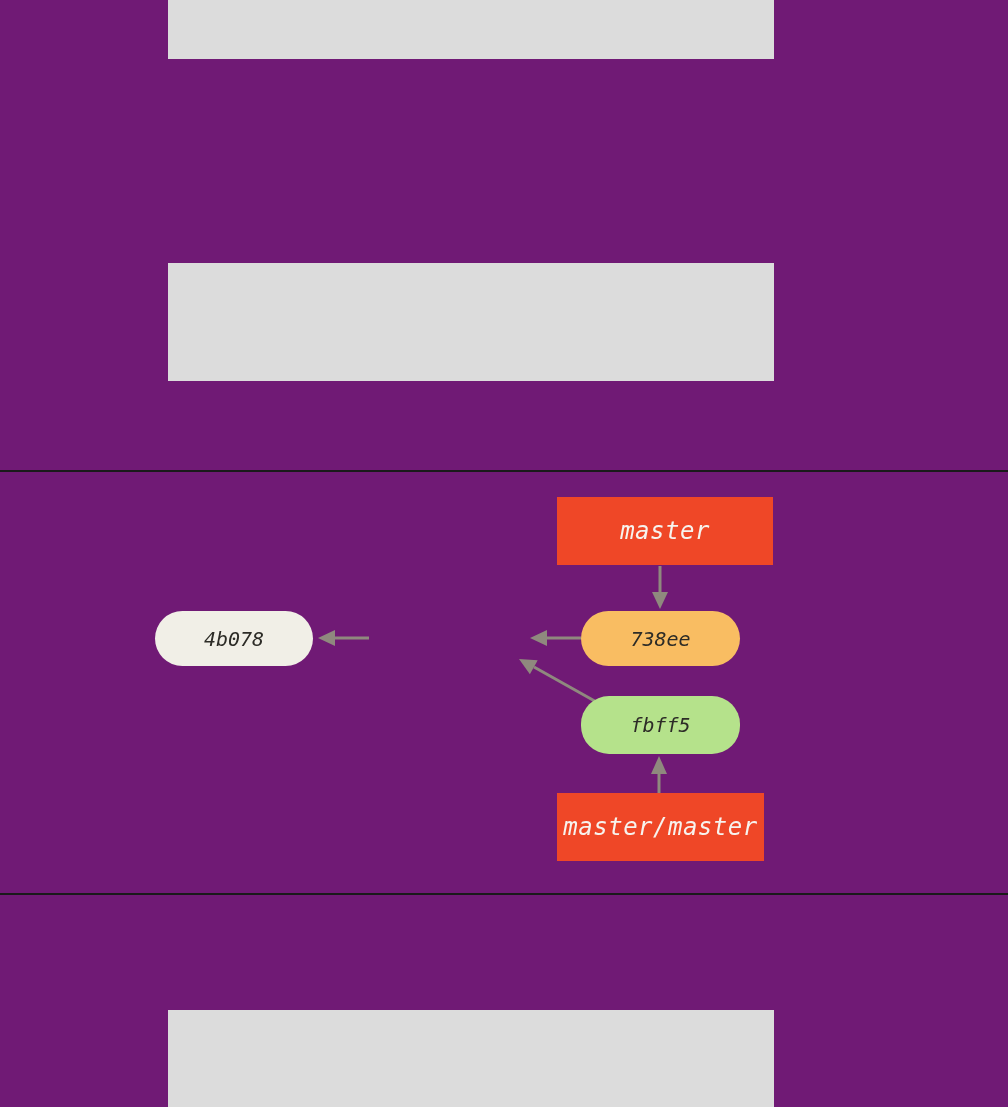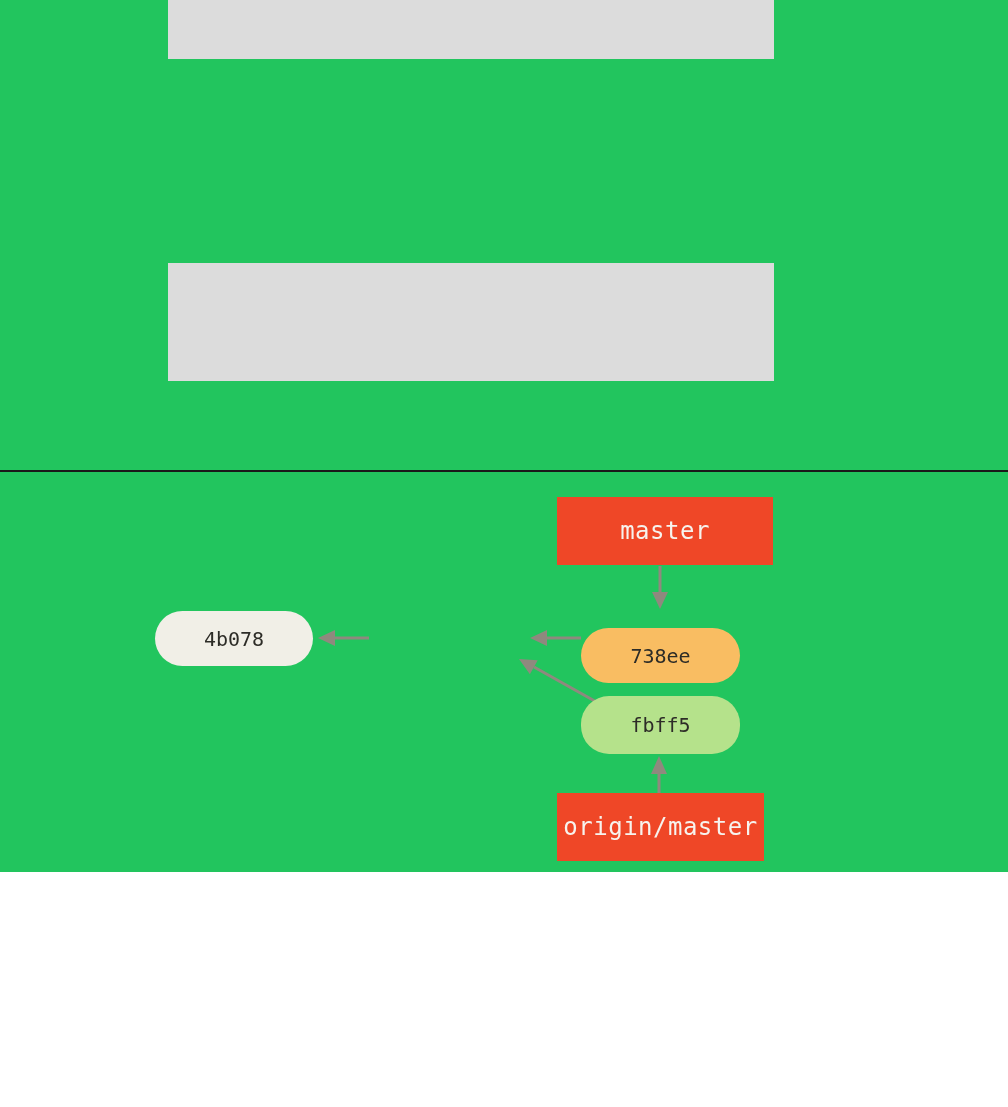--- a/index.html
+++ b/index.html
@@ -1,22 +1,23 @@
 <!DOCTYPE html>
 <html><head>
 <meta charset="utf-8">
 <style>
   html, body { margin: 0; padding: 0; background: #ffffff; }
   .page {
     position: relative;
     width: 1008px;
-    height: 872px;
-    background: #22c55e;
+    height: 1107px;
+    background: #701a75;
     overflow: hidden;
     font-family: "DejaVu Sans Mono", "Liberation Mono", monospace;
+    font-style: italic;
   }
   .code-block {
     position: absolute;
     left: 168px;
     width: 606px;
     background: #dcdcdc;
   }
   .code-block.top    { top: 0;      height: 59px;  }
   .code-block.middle { top: 263px;  height: 118px; }
   .code-block.bottom { top: 1010px; height: 97px;  }
@@ -55,21 +56,21 @@
   .branch-label.master        { left: 557px; top: 25px;  width: 216px; height: 68px; }
   .branch-label.origin-master { left: 557px; top: 321px; width: 207px; height: 68px; }
   .commit {
     height: 55px;
     border-radius: 28px;
     color: #2d2c27;
     font-size: 20px;
   }
   .commit.c-4b078 { left: 155px; top: 139px; width: 158px; }
   .commit.c-1edee { left: 369px; top: 139px; width: 161px; }
-  .commit.c-738ee { left: 581px; top: 156px; width: 159px; }
+  .commit.c-738ee { left: 581px; top: 139px; width: 159px; }
   .commit.c-fbff5 { left: 581px; top: 224px; width: 159px; height: 58px; }
 </style>
 </head>
 <body>
 
 <div class="page">
 
   <div class="code-block top" style="background-color: rgb(220, 220, 220);"></div>
 
   <div class="code-block middle" style="background-color: rgb(220, 220, 220);"></div>
@@ -117,21 +118,21 @@
 
     <div class="node commit c-738ee" style="background-color: rgb(249, 189, 98);">
       <span>738ee</span>
     </div>
 
     <div class="node commit c-fbff5" style="background-color: rgb(181, 226, 139);">
       <span>fbff5</span>
     </div>
 
     <div class="node branch-label origin-master" style="background-color: rgb(239, 71, 39);">
-      <span>origin/master</span>
+      <span>master/master</span>
     </div>
 
   </div>
 
   <div class="divider second" style="background-color: rgb(26, 26, 26);"></div>
 
   <div class="code-block bottom" style="background-color: rgb(220, 220, 220);"></div>
 
 </div>
 

